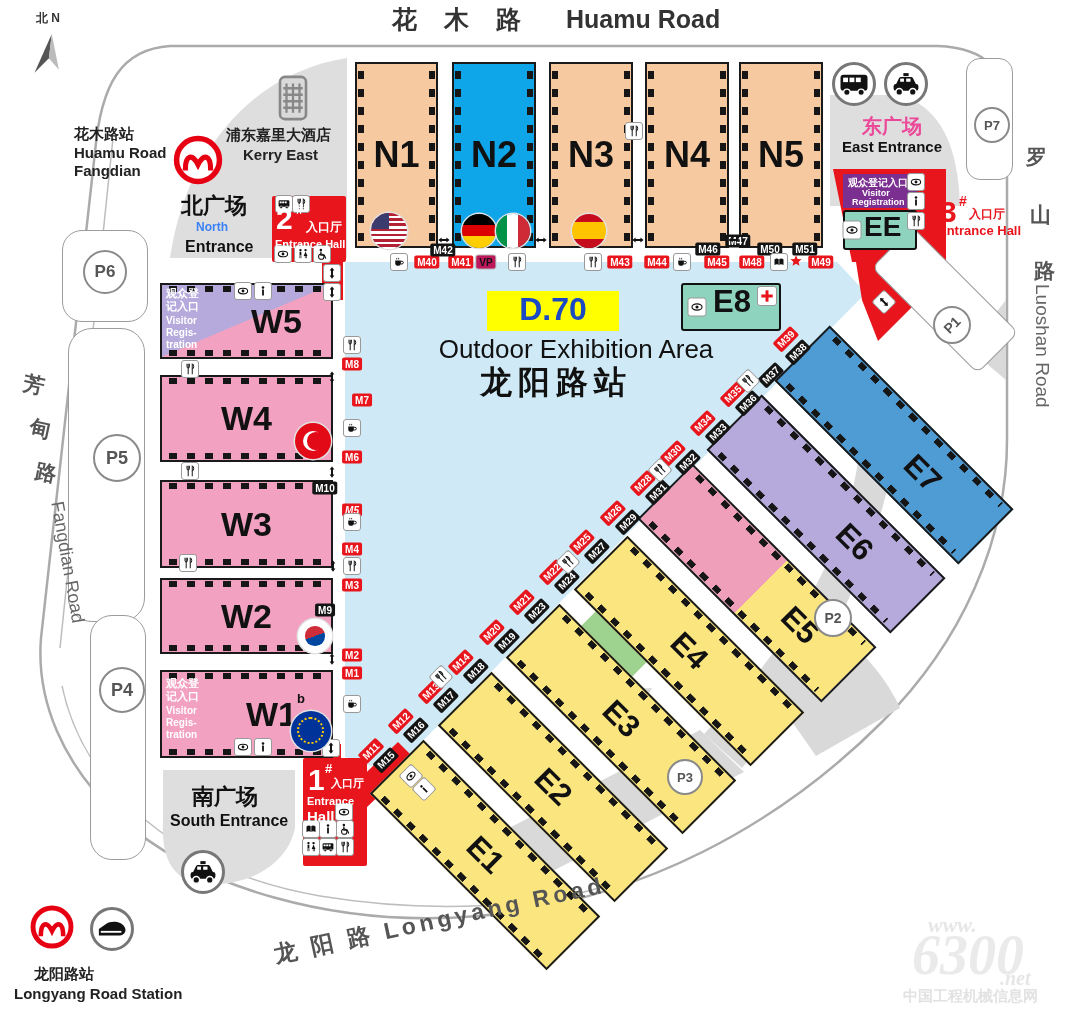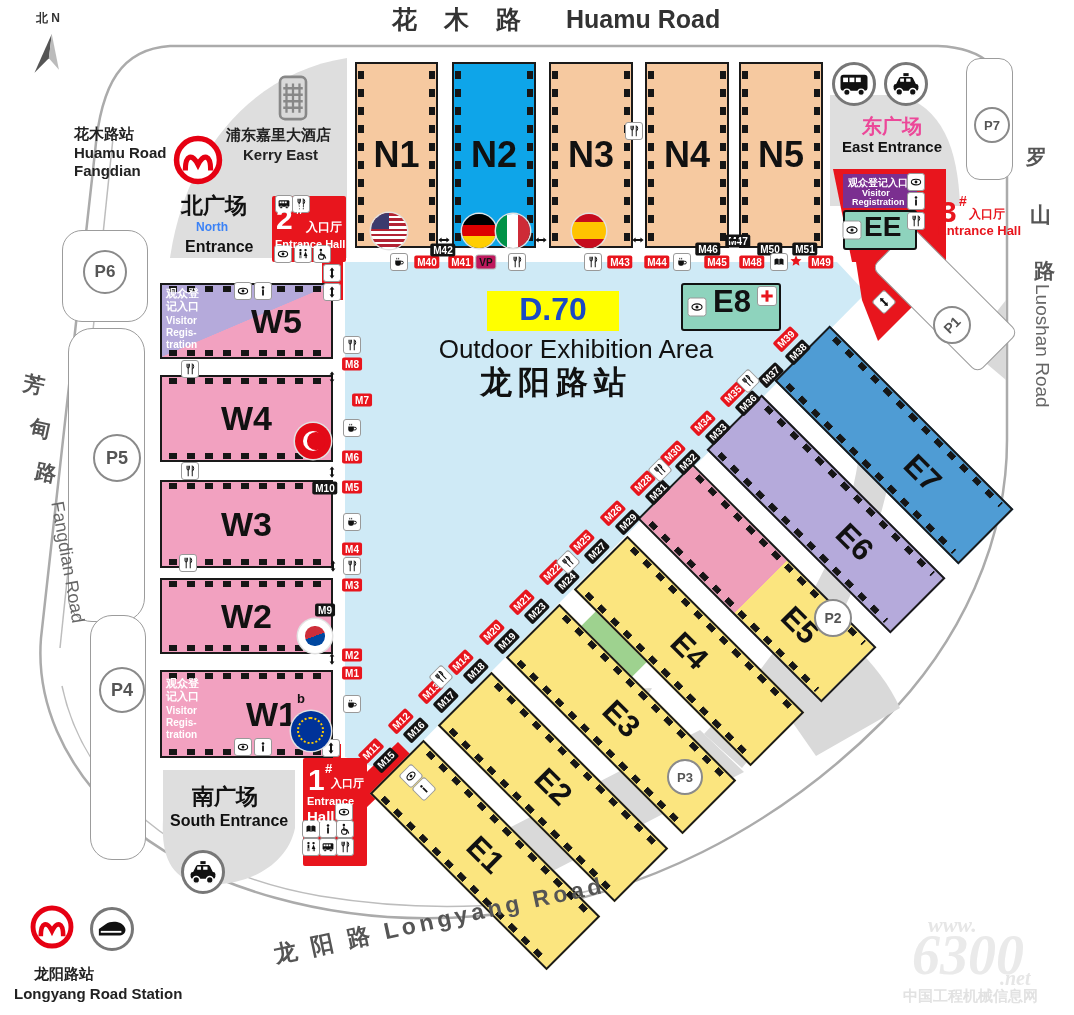--- a/index.html
+++ b/index.html
@@ -223,21 +223,21 @@
       <div class="chip r" style="left: 717px; top: 262px; transform: translate(-50%, -50%);">M45</div>
       <div class="chip r" style="left: 752px; top: 262px; transform: translate(-50%, -50%);">M48</div>
       <div class="chip r" style="left: 821px; top: 262px; transform: translate(-50%, -50%);">M49</div>
       <div class="chip k" style="left: 708px; top: 249px; transform: translate(-50%, -50%);">M46</div>
       <div class="chip k" style="left: 738px; top: 241px; transform: translate(-50%, -50%);">M47</div>
       <div class="chip k" style="left: 770px; top: 249px; transform: translate(-50%, -50%);">M50</div>
       <div class="chip k" style="left: 805px; top: 249px; transform: translate(-50%, -50%);">M51</div>
       <div class="chip r" style="left: 352px; top: 364px; transform: translate(-50%, -50%);">M8</div>
       <div class="chip r" style="left: 352px; top: 400px; transform: translate(-50%, -50%); margin-left: 10px;">M7</div>
       <div class="chip r" style="left: 352px; top: 457px; transform: translate(-50%, -50%);">M6</div>
-      <div class="chip r" style="left: 352px; top: 487px; transform: translate(-50%, -50%);">M5</div>
+      <div class="chip r" style="left: 352px; top: 510px; transform: translate(-50%, -50%); font-style: italic;">M5</div>
       <div class="chip r" style="left: 352px; top: 549px; transform: translate(-50%, -50%);">M4</div>
       <div class="chip r" style="left: 352px; top: 585px; transform: translate(-50%, -50%);">M3</div>
       <div class="chip r" style="left: 352px; top: 655px; transform: translate(-50%, -50%);">M2</div>
       <div class="chip r" style="left: 352px; top: 673px; transform: translate(-50%, -50%);">M1</div>
       <div class="chip k" style="left: 325px; top: 488px; transform: translate(-50%, -50%);">M10</div>
       <div class="chip k" style="left: 325px; top: 610px; transform: translate(-50%, -50%);">M9</div>
       <div class="chip r" style="left: 371px; top: 751px; transform: translate(-50%, -50%) rotate(-45deg);">M11</div>
       <div class="chip r" style="left: 401px; top: 721px; transform: translate(-50%, -50%) rotate(-45deg);">M12</div>
       <div class="chip r" style="left: 431px; top: 691px; transform: translate(-50%, -50%) rotate(-45deg);">M13</div>
       <div class="chip r" style="left: 461px; top: 662px; transform: translate(-50%, -50%) rotate(-45deg);">M14</div>

